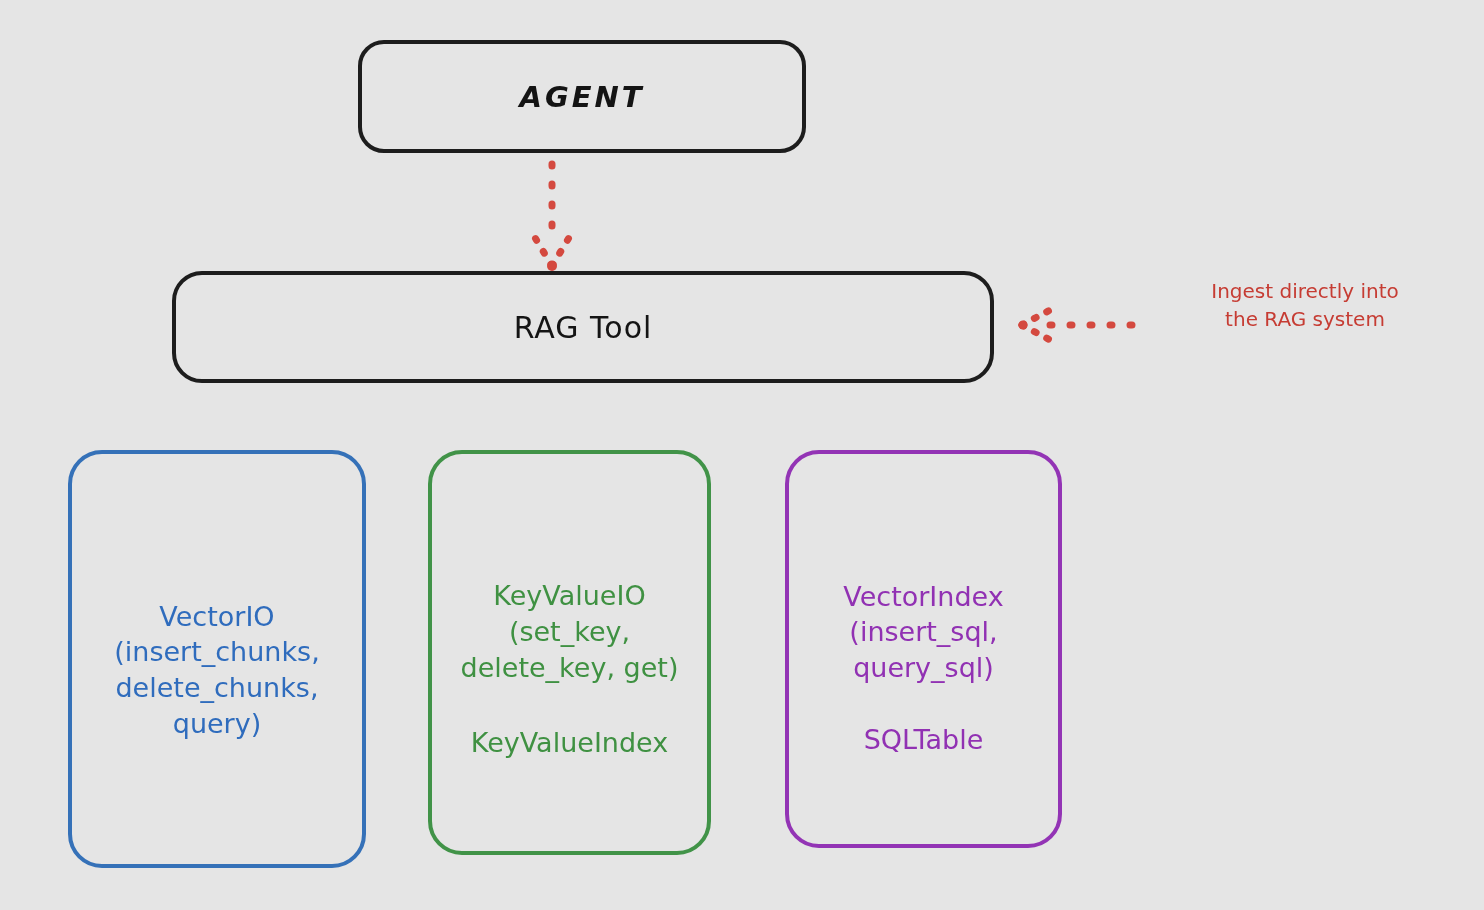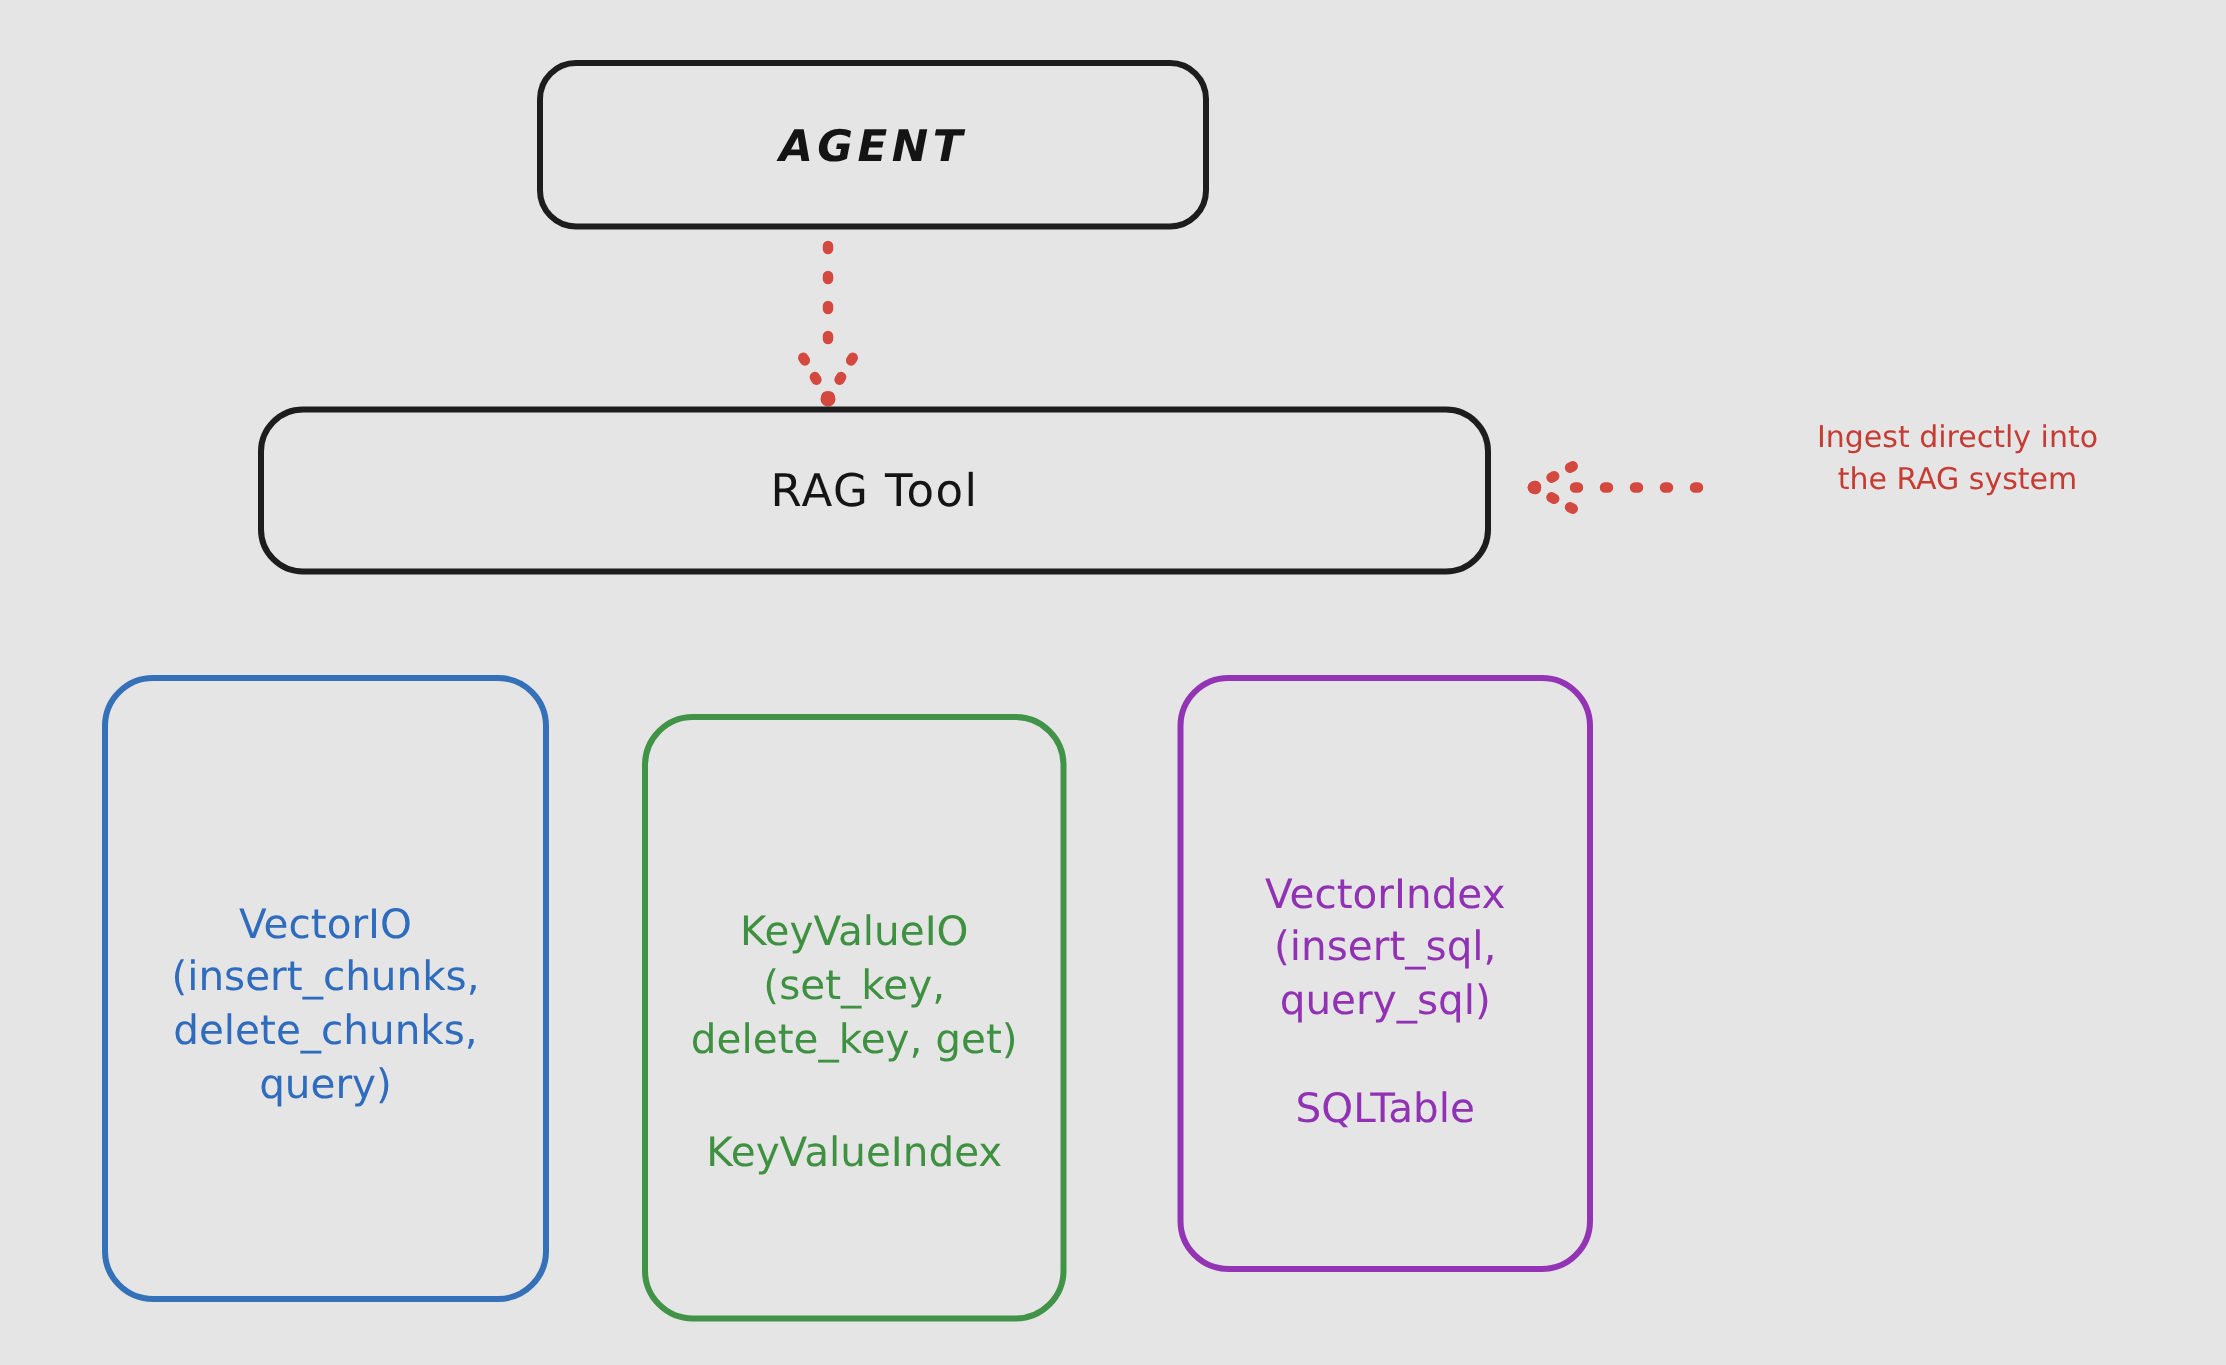--- a/index.html
+++ b/index.html
@@ -77,21 +77,20 @@
     width: 298px;
     height: 418px;
     border-color: #3571b8;
   }
   #keyvalue-node {
     left: 428px;
     top: 450px;
     width: 283px;
     height: 405px;
     border-color: #419348;
-    margin-top: 26px;
   }
   #relational-node {
     left: 785px;
     top: 450px;
     width: 277px;
     height: 398px;
     border-color: #9334b5;
   }
   .store-api {
     font-size: 27px;

